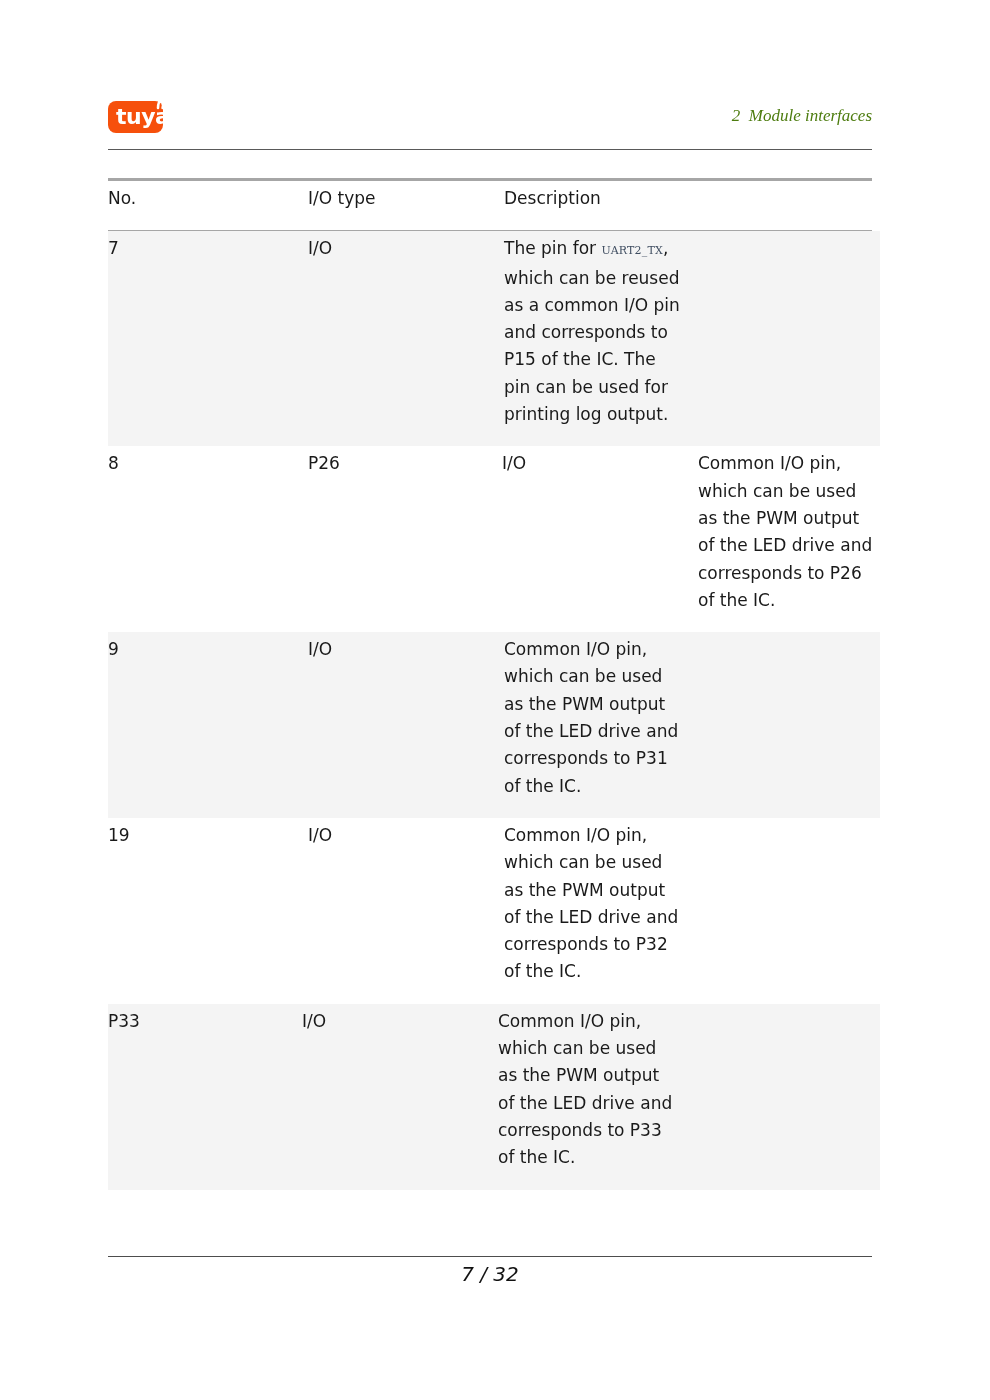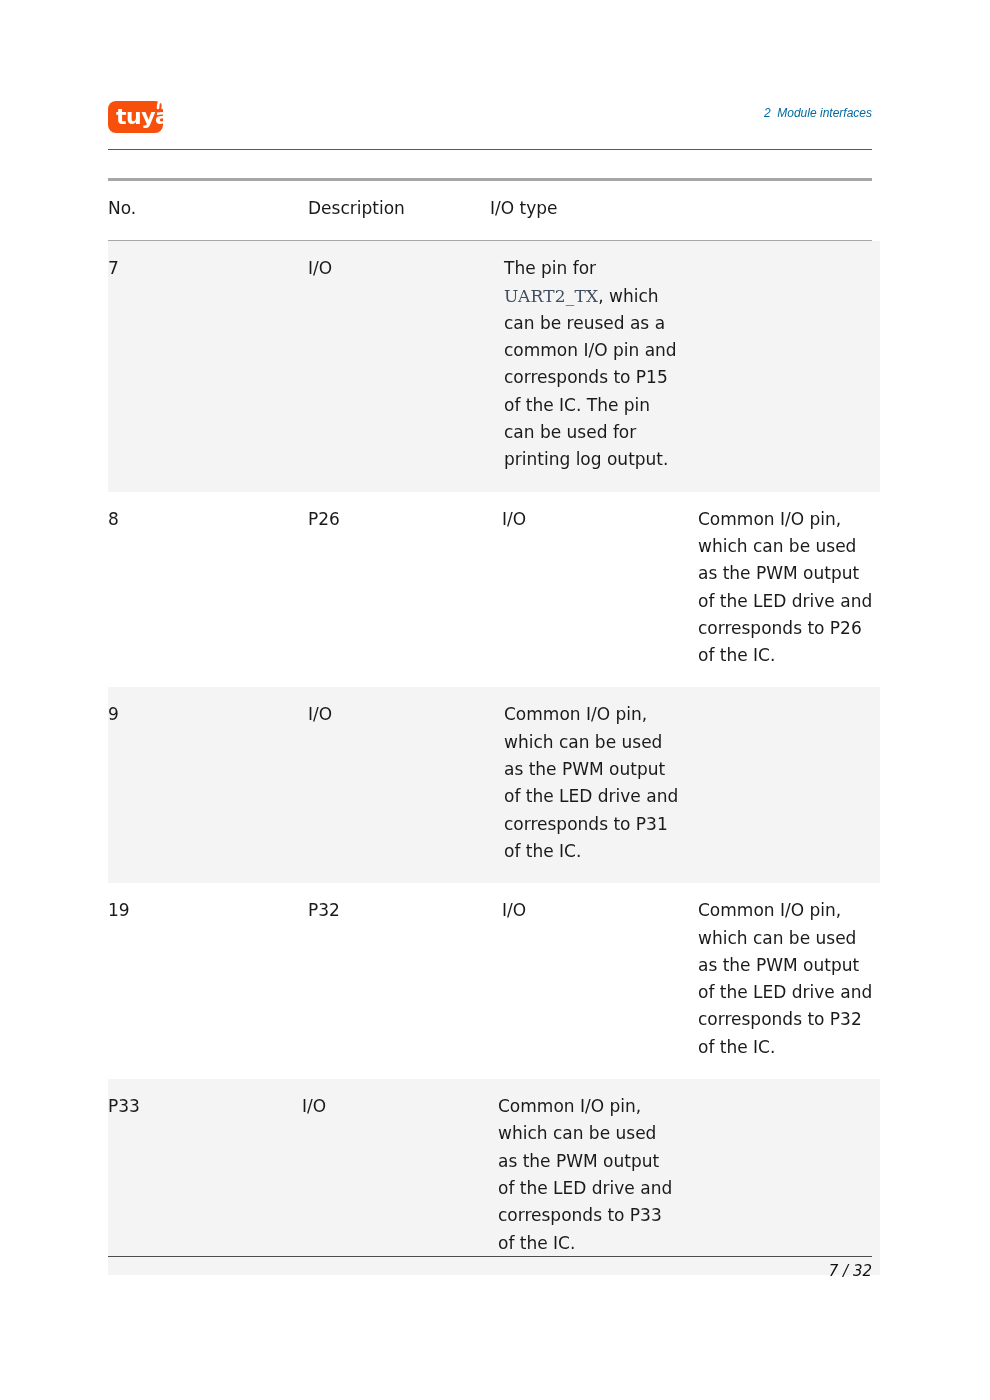--- a/index.html
+++ b/index.html
@@ -55,24 +55,24 @@
     position: absolute;
     left: 47px;
     top: -6px;
     width: 20px;
     height: 22px;
   }
   .header-title {
     position: absolute;
     right: 0;
     top: 10px;
-    font-family: Liberation Sans, sans-serif;
+    font-family: Liberation Serif, serif;
     font-style: italic;
-    font-size: 12px;
-    color: #0369a1;
+    font-size: 17px;
+    color: #4d7c0f;
     white-space: pre;
   }
   .header-rule {
     position: absolute;
     left: 108px;
     top: 149px;
     width: 764px;
     height: 0;
     border-top: 1.6px solid #595959;
   }
@@ -118,55 +118,55 @@
     font-size: 17px;
     line-height: 27.3px;
     color: #1a1a1a;
     box-sizing: border-box;
   }
   .head-row .cell {
     padding-top: 14px;
     padding-bottom: 14px;
   }
   .row .cell {
-    padding-top: 14px;
+    padding-top: 4px;
     padding-bottom: 18px;
   }
   .row .c-desc, .head-row .c-desc {
     padding-right: 0;
   }
   .desc-text {
     display: block;
     width: 180px;
   }
   .mono {
     font-family: "DejaVu Serif", serif;
-    font-size: 17px;
+    font-size: 11px;
     letter-spacing: 0.2px;
     color: #3f4d60;
   }
 
   
   .footer-rule {
     position: absolute;
     left: 108px;
     top: 1256px;
     width: 764px;
     height: 0;
     border-top: 1.4px solid #4d4d4d;
   }
   .footer-num {
     position: absolute;
     left: 108px;
     top: 1262px;
     width: 764px;
-    text-align: right;
+    text-align: center;
     font-family: "DejaVu Sans", sans-serif;
     font-style: italic;
-    font-size: 15px;
+    font-size: 20px;
     color: #111111;
   }
 </style>
 </head>
 <body>
 
 <div class="page">
 
   <div class="page-header">
     <div class="logo">
@@ -180,22 +180,22 @@
     <div class="header-title">2  Module interfaces</div>
   </div>
   <div class="header-rule"></div>
 
   <div class="table">
 
     <div class="rule-top"></div>
 
     <div class="row head-row">
       <div class="cell c-no">No.</div>
+      <div class="cell c-io">I/O type</div>
       <div class="cell c-desc">Description</div>
-      <div class="cell c-io">I/O type</div>
     </div>
 
     <div class="rule-header"></div>
 
     <div class="row shaded">
       <div class="cell c-no">7</div>
       <div class="cell c-io">I/O</div>
       <div class="cell c-desc">
           <span class="desc-text"><span>The pin for </span><span class="mono">UART2_TX</span><span>, which can be reused as a common I/O pin and corresponds to P15 of the IC. The pin can be used for printing log output.</span></span>
         </div>
@@ -213,21 +213,20 @@
     <div class="row shaded">
       <div class="cell c-no">9</div>
       <div class="cell c-io">I/O</div>
       <div class="cell c-desc">
           <span class="desc-text">Common I/O pin, which can be used as the PWM output of the LED drive and corresponds to P31 of the IC.</span>
         </div>
     </div>
 
     <div class="row plain">
       <div class="cell c-no">19</div>
-      <div class="cell c-sym">P32</div>
       <div class="cell c-io">I/O</div>
       <div class="cell c-desc">
           <span class="desc-text">Common I/O pin, which can be used as the PWM output of the LED drive and corresponds to P32 of the IC.</span>
         </div>
     </div>
 
     <div class="row shaded">
       <div class="cell c-sym">P33</div>
       <div class="cell c-io">I/O</div>
       <div class="cell c-desc">

